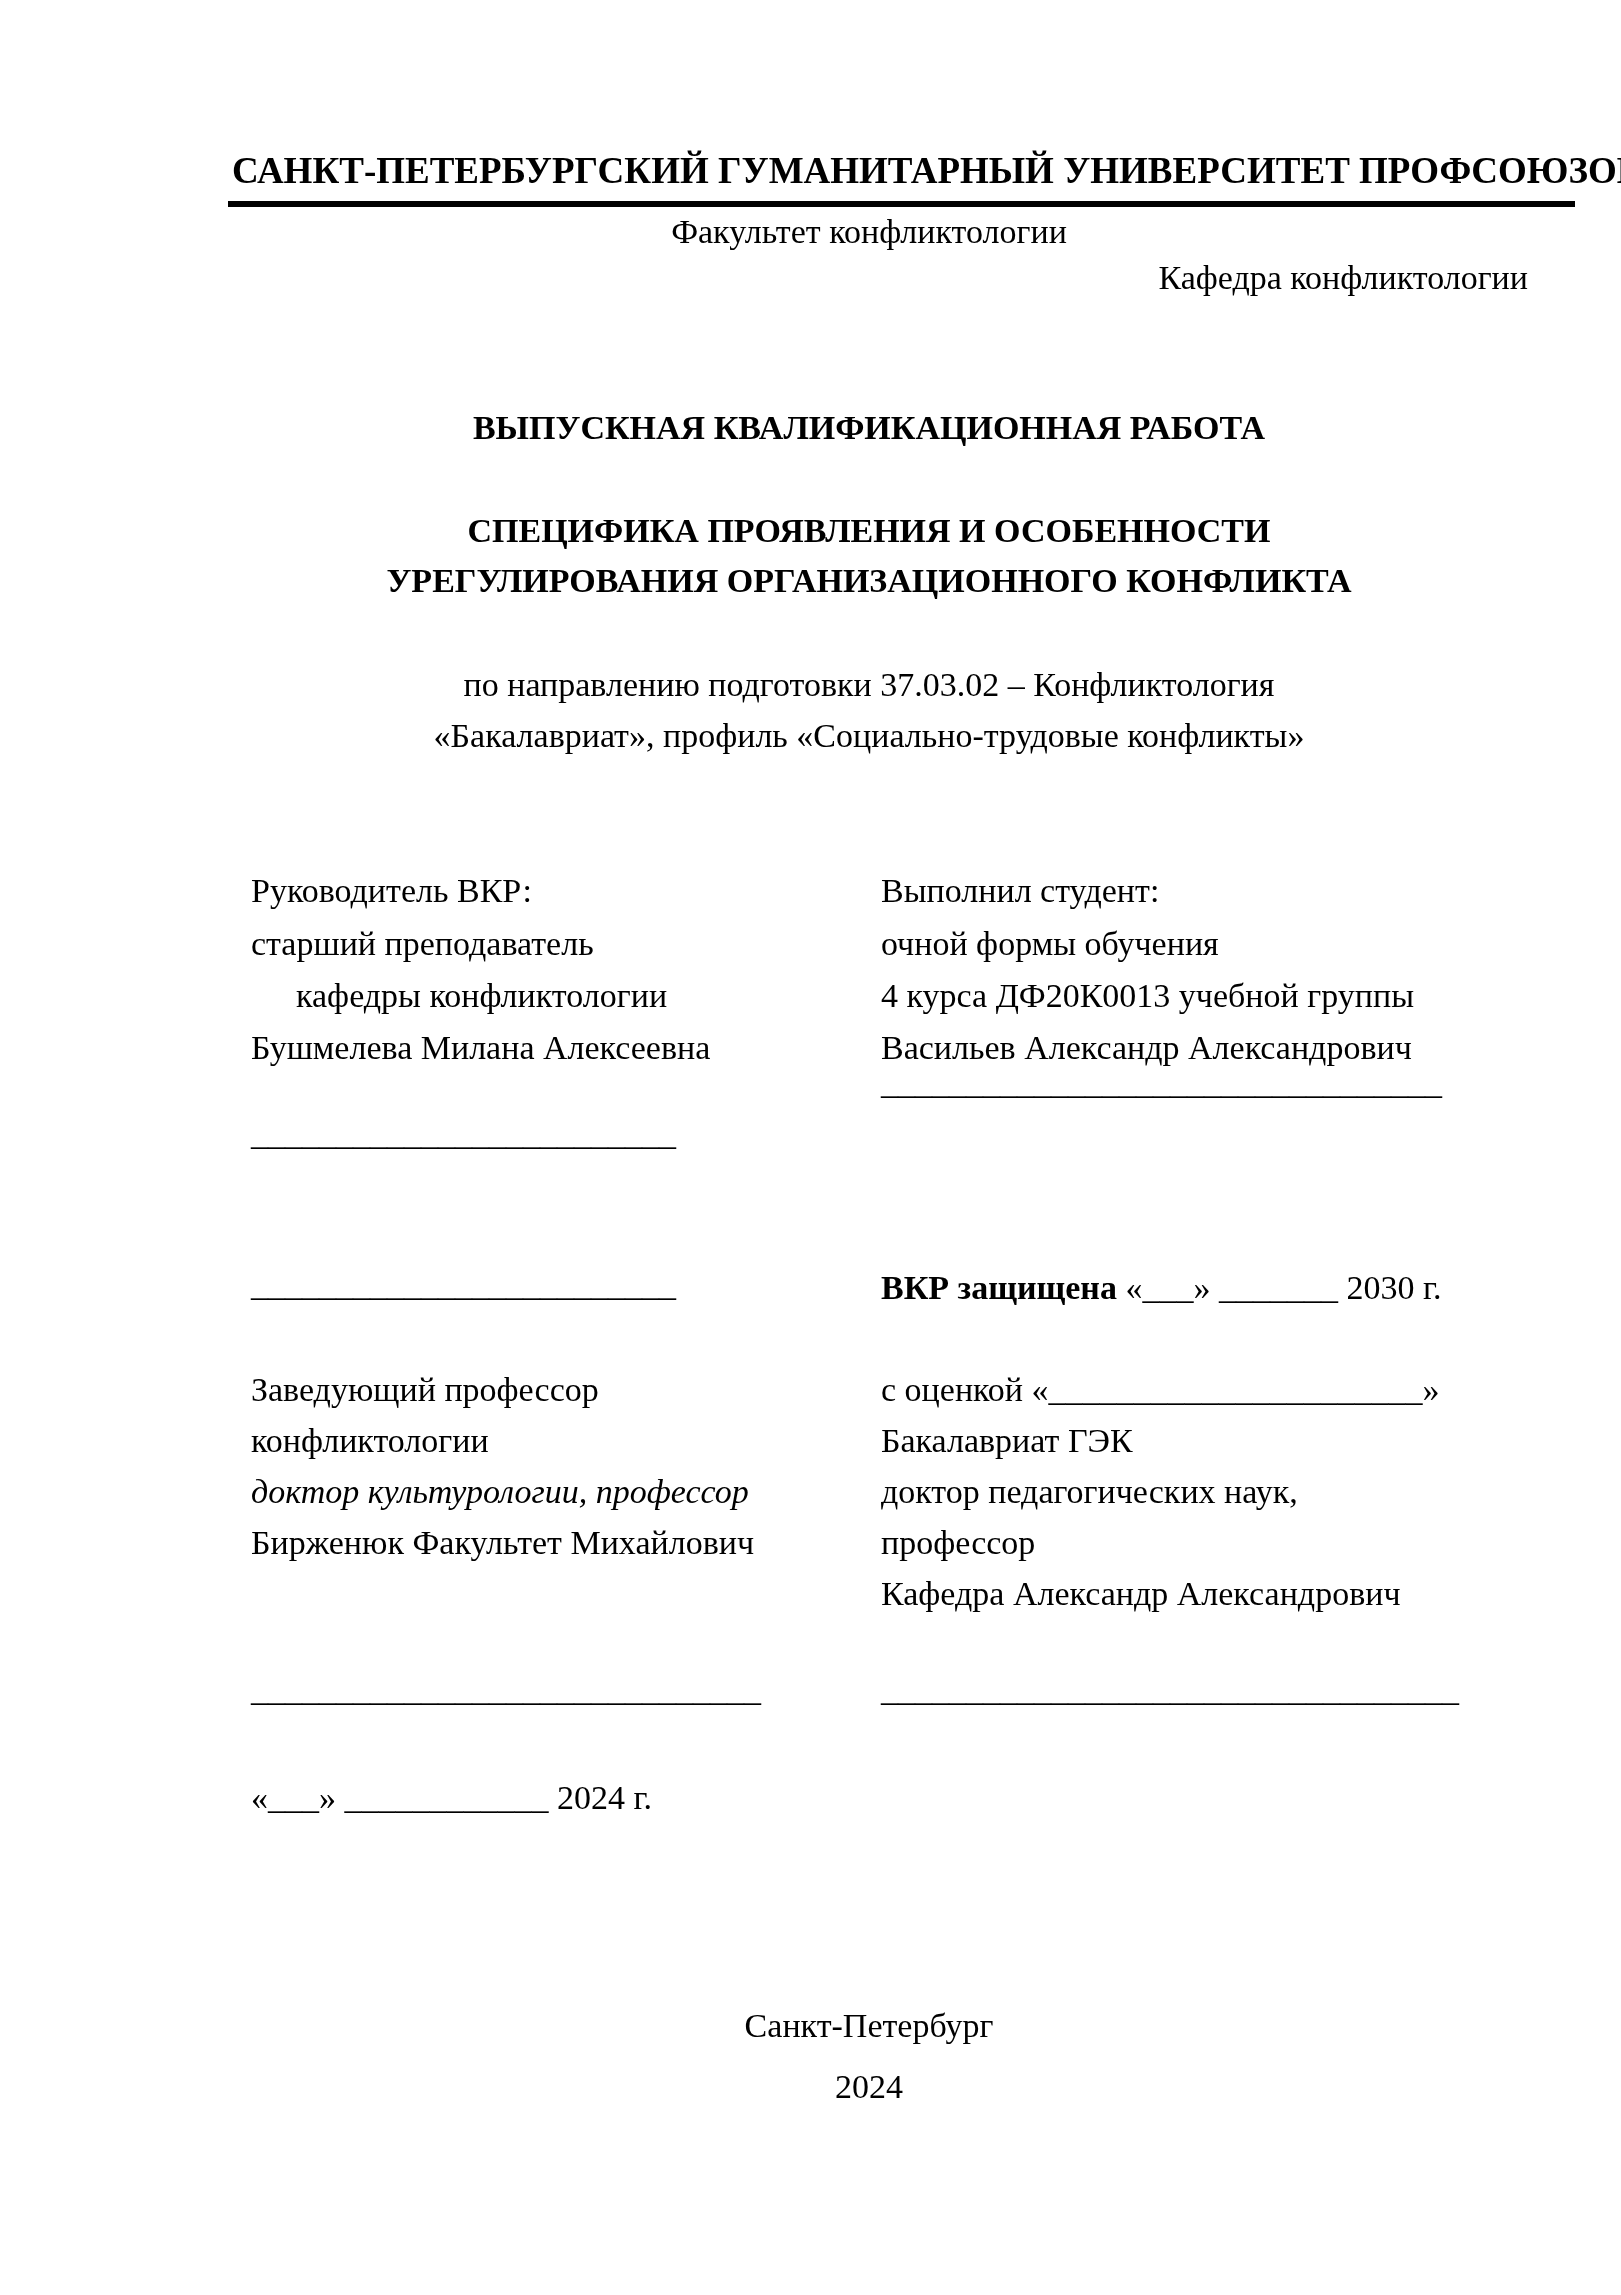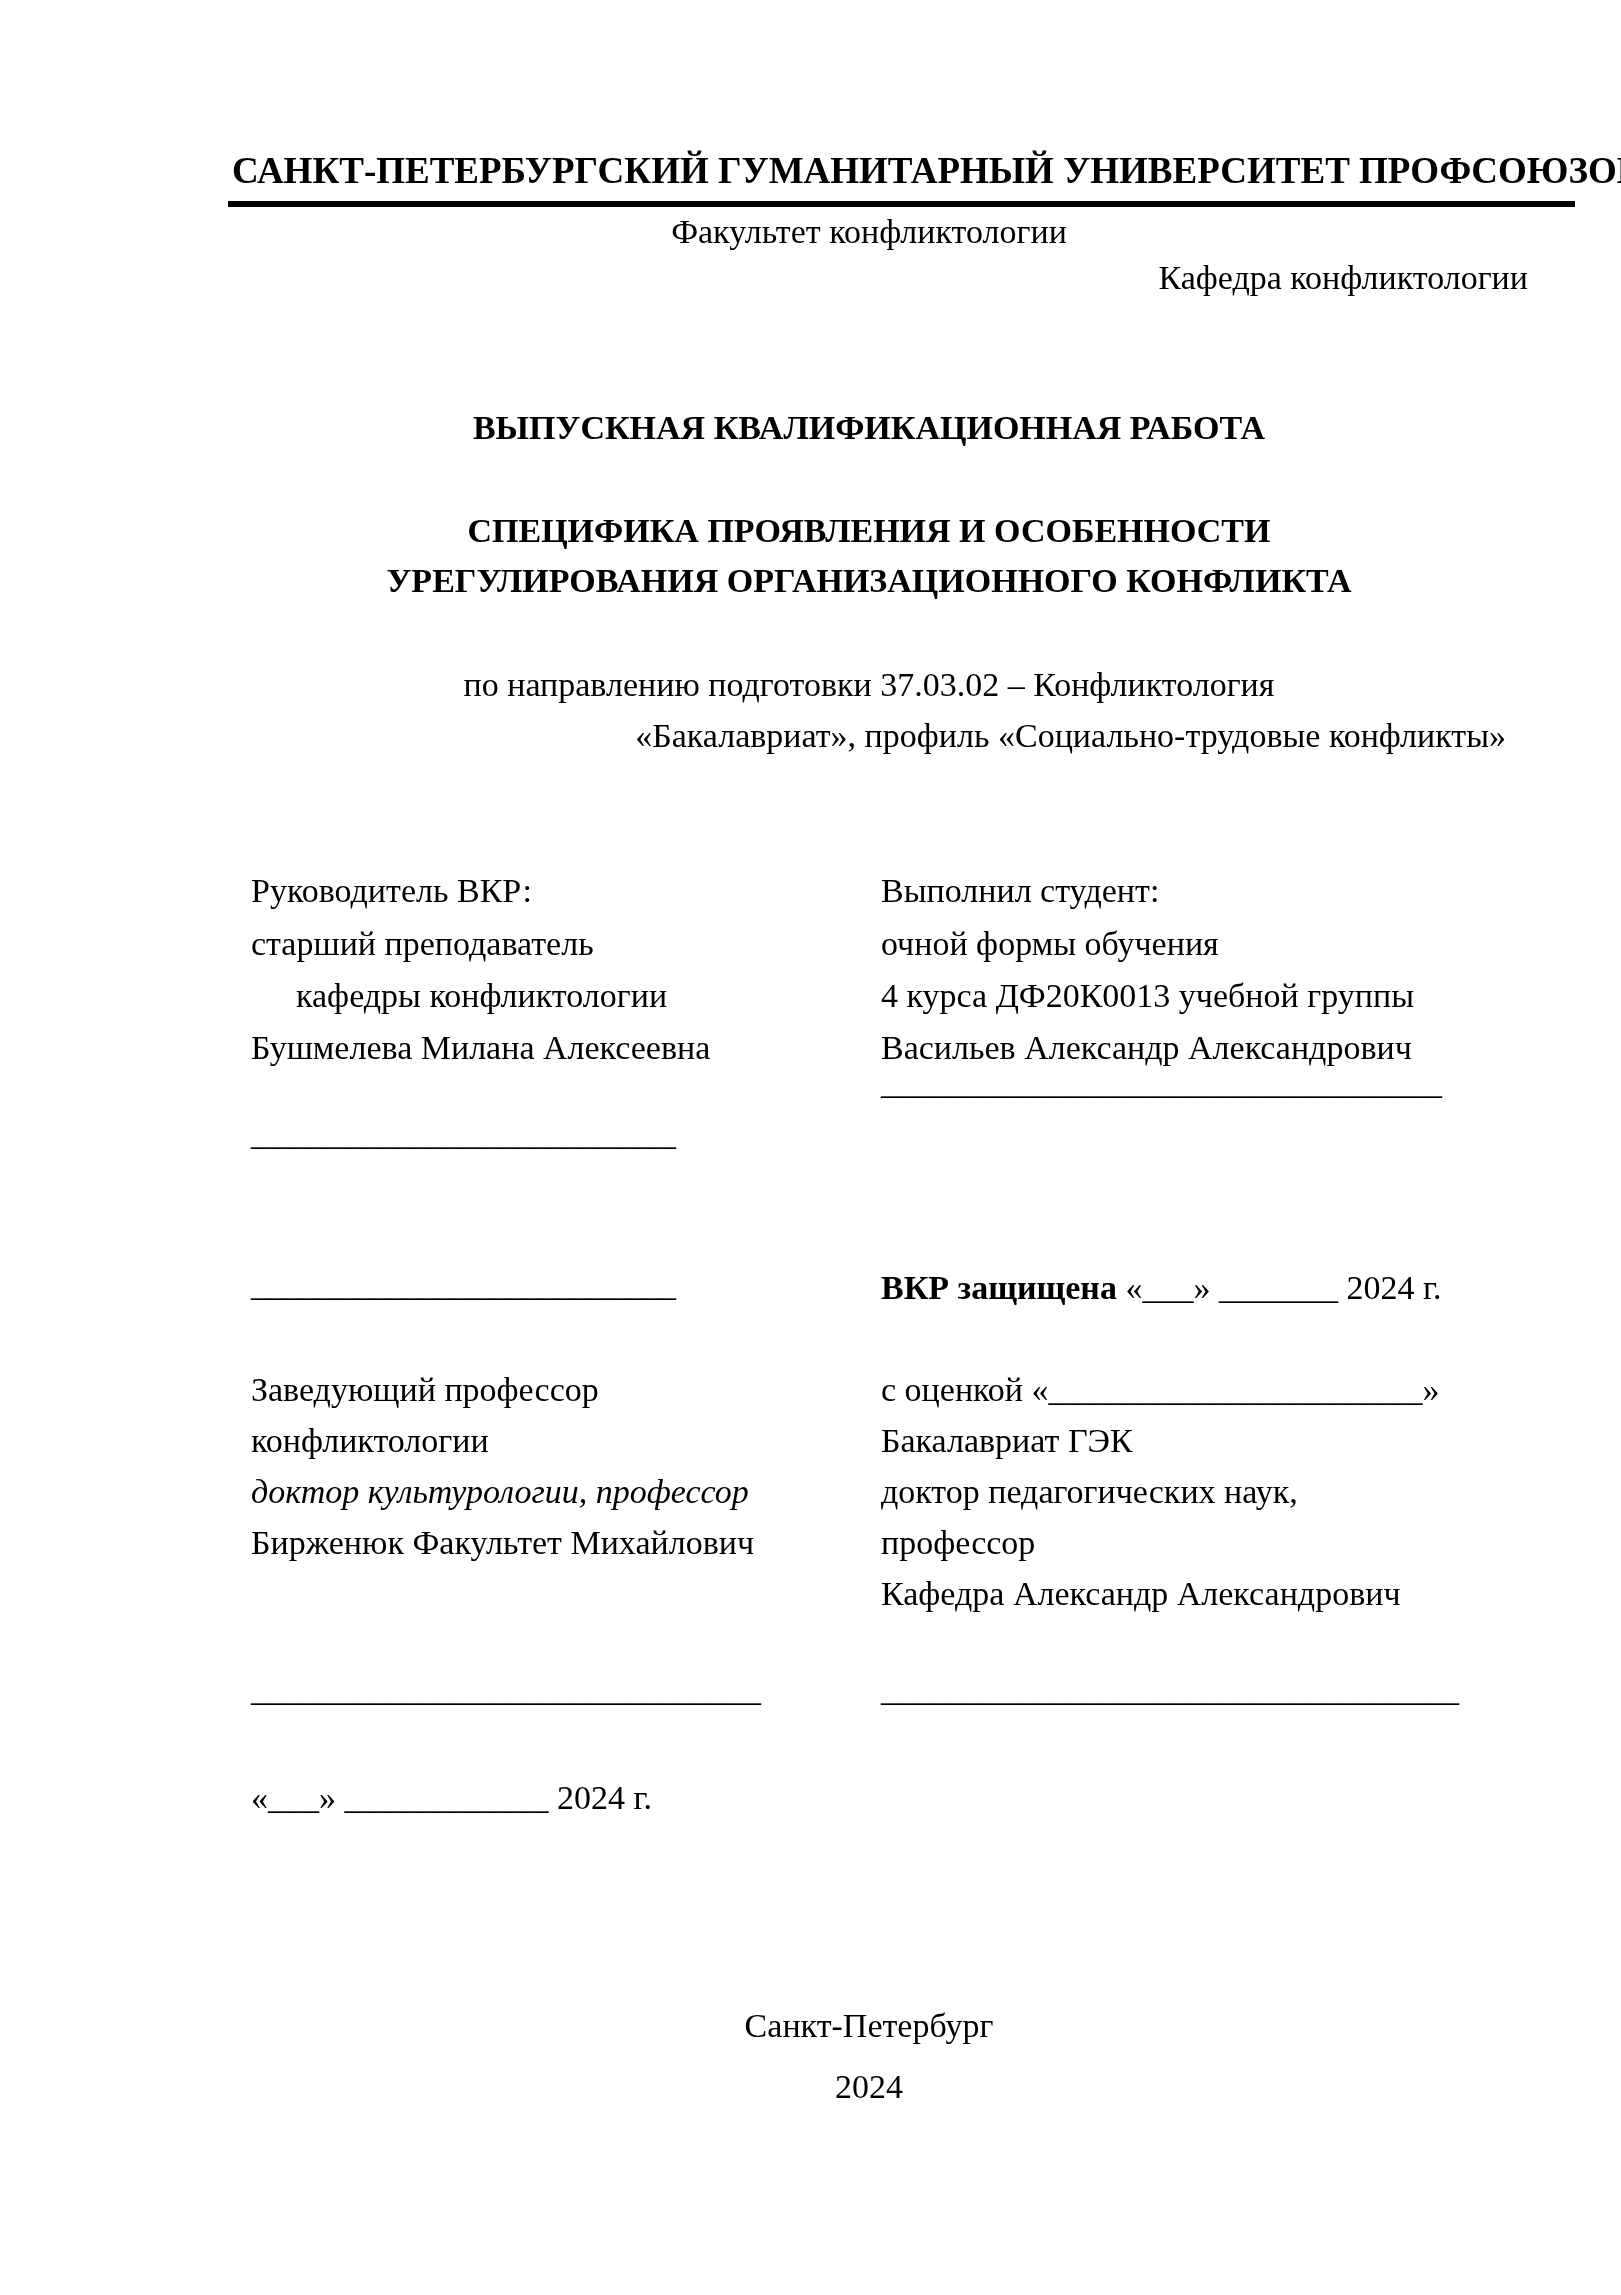--- a/index.html
+++ b/index.html
@@ -44,37 +44,37 @@
 
   <div class="line center bold header-size" style="top:145px;">САНКТ-ПЕТЕРБУРГСКИЙ ГУМАНИТАРНЫЙ УНИВЕРСИТЕТ ПРОФСОЮЗОВ</div>
   <div class="rule" style="top:201px; left:228px; width:1347px; height:5.5px;"></div>
   <div class="line center" style="top:206px;">Факультет конфликтологии</div>
   <div class="line rightal" style="top:252px;">Кафедра конфликтологии</div>
 
   <div class="line center bold" style="top:402px;">ВЫПУСКНАЯ КВАЛИФИКАЦИОННАЯ РАБОТА</div>
   <div class="line center bold" style="top:505px;">СПЕЦИФИКА ПРОЯВЛЕНИЯ И ОСОБЕННОСТИ</div>
   <div class="line center bold" style="top:555px;">УРЕГУЛИРОВАНИЯ ОРГАНИЗАЦИОННОГО КОНФЛИКТА</div>
   <div class="line center" style="top:659px;">по направлению подготовки 37.03.02 – Конфликтология</div>
-  <div class="line center" style="top:710px;text-align:right;">«Бакалавриат», профиль «Социально-трудовые конфликты»</div>
+  <div class="line center" style="top:710px;">«Бакалавриат», профиль «Социально-трудовые конфликты»</div>
 
   <div class="line colL" style="top:865px;">Руководитель ВКР:</div>
   <div class="line colL" style="top:918px;">старший преподаватель</div>
   <div class="line colL" style="top:970px;margin-left:45px;">кафедры конфликтологии</div>
   <div class="line colL" style="top:1022px;">Бушмелева Милана Алексеевна</div>
   <div class="line colL" style="top:1108px;">_________________________</div>
   <div class="line colL" style="top:1259px;">_________________________</div>
 
   <div class="line colR" style="top:865px;">Выполнил студент:</div>
   <div class="line colR" style="top:918px;">очной формы обучения</div>
   <div class="line colR" style="top:970px;">4 курса ДФ20К0013 учебной группы</div>
   <div class="line colR" style="top:1022px;">Васильев Александр Александрович</div>
   <div class="line colR" style="top:1057px;">_________________________________</div>
 
   <div class="line colR" style="top:1262px;">
-    <span class="bold">ВКР защищена</span><span> «___» _______ 2024 г.</span>
+    <span class="bold">ВКР защищена</span><span> «___» _______ 2030 г.</span>
   </div>
   <div class="line colR" style="top:1364px;">с оценкой «______________________»</div>
 
   <div class="line colL" style="top:1364px;">Заведующий профессор</div>
   <div class="line colL" style="top:1415px;">конфликтологии</div>
   <div class="line colL" style="top:1466px;font-style:italic;">доктор культурологии, профессор</div>
   <div class="line colL" style="top:1517px;">Бирженюк Факультет Михайлович</div>
   <div class="line colL" style="top:1664px;">______________________________</div>
   <div class="line colL" style="top:1772px;">«___» ____________ 2024 г.</div>
 

